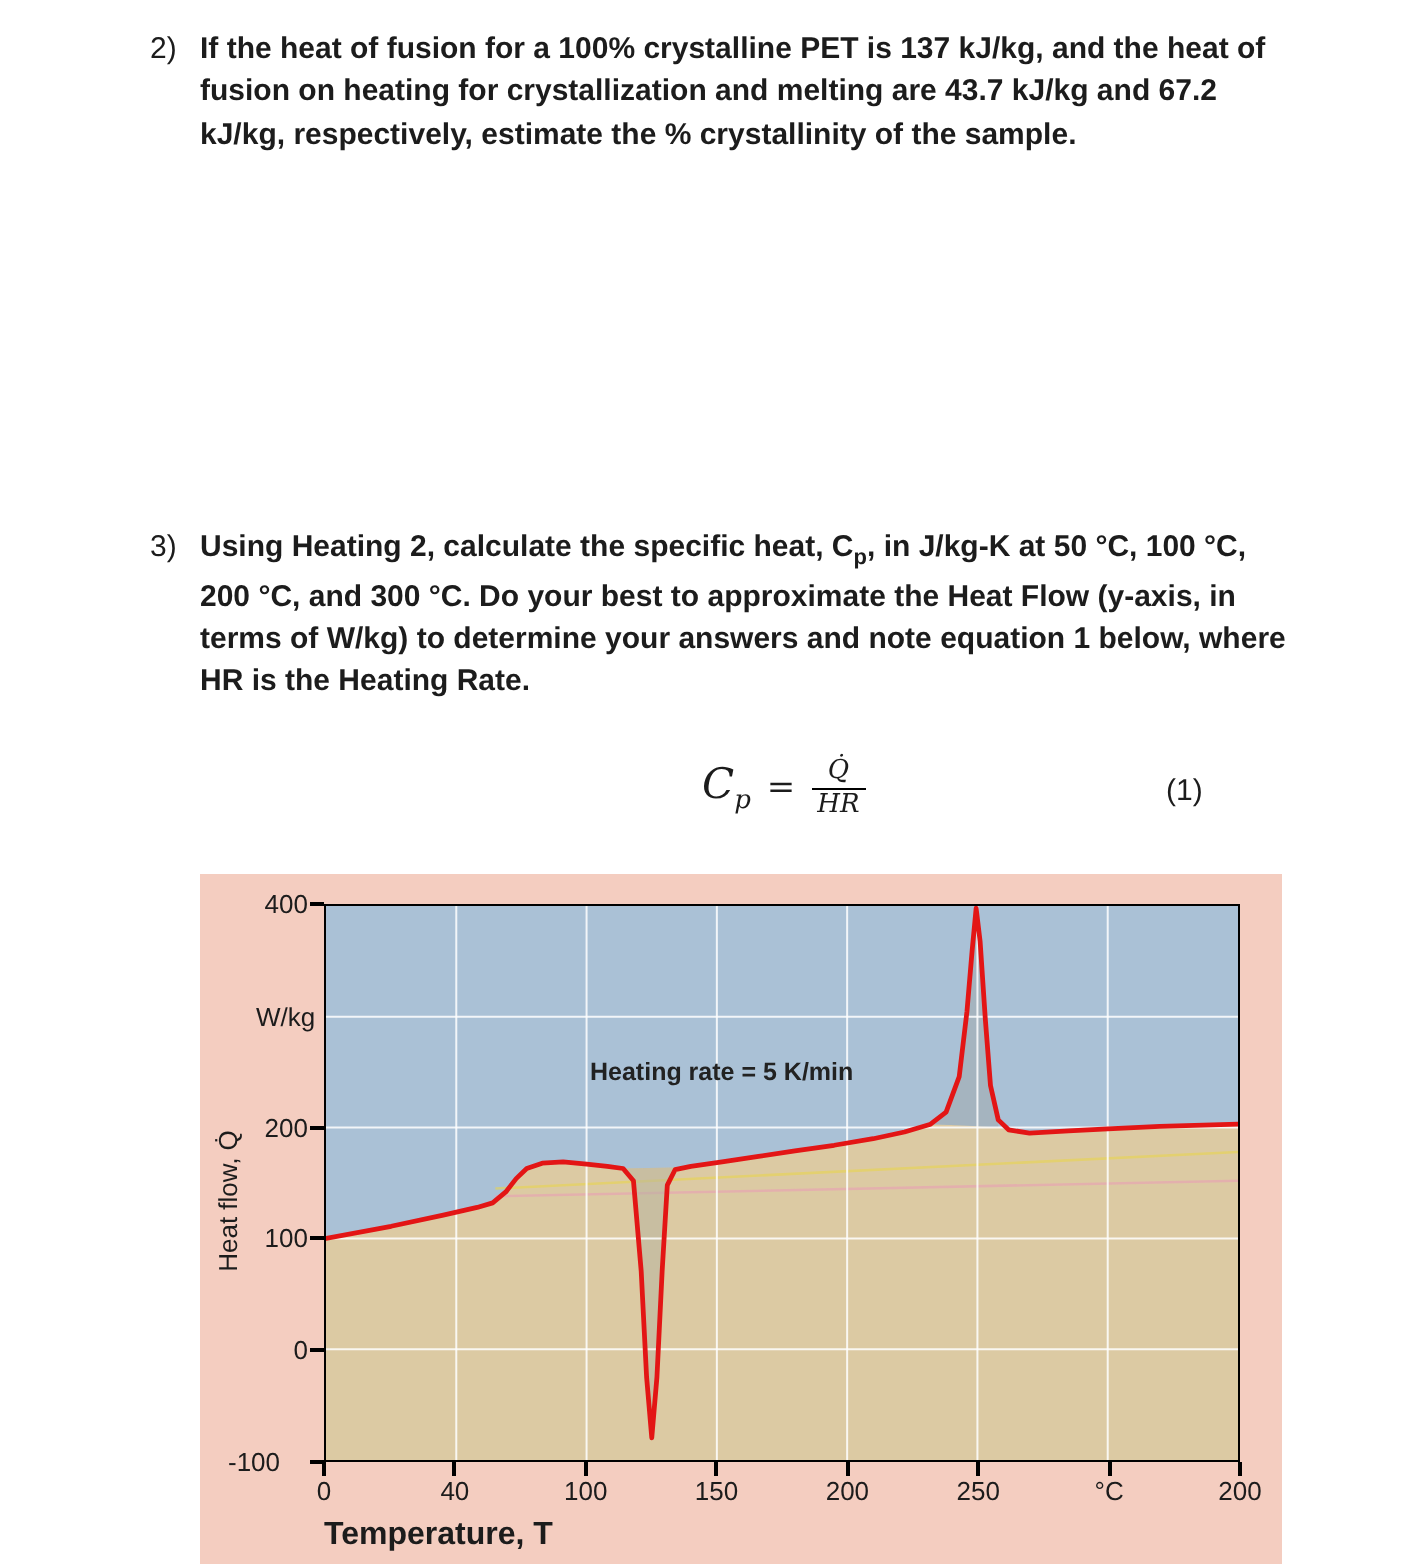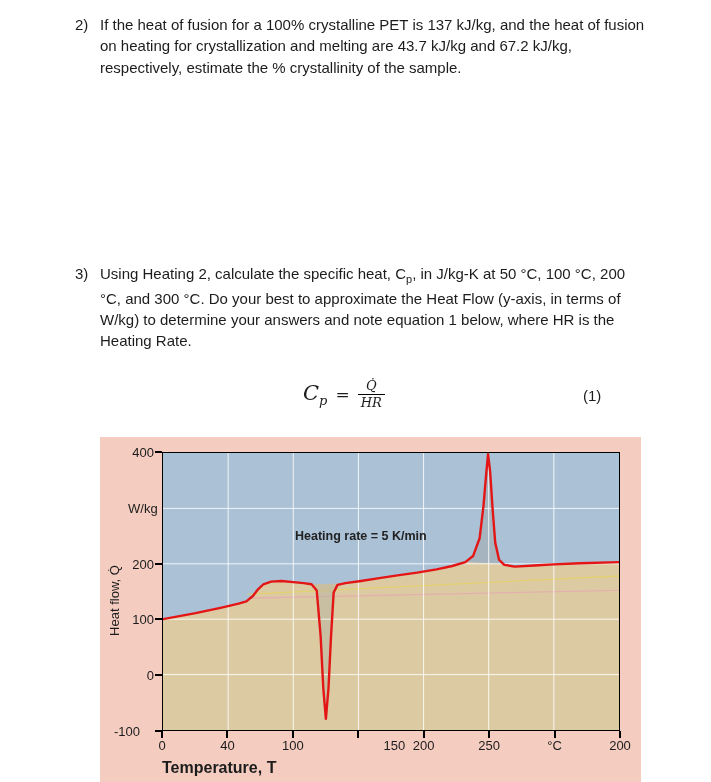--- a/index.html
+++ b/index.html
@@ -2,27 +2,27 @@
 <html><head>
 <meta charset="utf-8">
 <style>
   * { margin:0; padding:0; box-sizing:border-box; }
   html,body { width:711px; height:782px; background:#ffffff;
               font-family:"Liberation Sans", sans-serif; color:#1c1c1c; }
   .page { position:relative; width:711px; height:782px; background:#ffffff; overflow:hidden; }
 
   .problem { position:absolute; left:75px; display:flex; font-size:15px; line-height:1.42; }
   .pnum { flex:0 0 25px; width:25px; }
-  .ptext { width:549px; }
+  .ptext { width:549px;font-weight:bold; }
   sub { font-size:11px; }
 
   .equation-row { position:absolute; left:0; top:374px; width:711px; height:44px; }
   .eq-main { position:absolute; left:303px; top:4px; display:flex; align-items:center; gap:8px;
              font-family:"DejaVu Serif", serif; font-style:italic; }
-  .eq-c { font-size:21px; }
+  .eq-c { font-size:21px;margin-left:48px; }
   .eq-c sub { font-size:13px; }
   .eq-equals { font-size:17px; }
   .frac { display:inline-flex; flex-direction:column; align-items:center; font-size:13px; line-height:1.2; }
   .frac .num { padding:0 3px; }
   .frac .den { border-top:1.3px solid #000; padding:0 3px; }
   .eq-label { position:absolute; left:583px; top:13px; font-size:15px; font-style:normal; }
 
   .figure { position:absolute; left:100px; top:437px; width:541px; height:345px; }
   .plot { position:absolute; left:62px; top:15px; width:458px; height:279px; border:1.6px solid #000;padding-left:34px; }
   .plot svg { position:absolute; inset:0; width:100%; height:100%; display:block; }
@@ -109,21 +109,21 @@
         <span class="ytick" style="top: 294px; text-align: center;">-100</span>
         <i class="ytickmark" style="top: 294px;"></i>
       </div>
     <div id="x-ticks">
         <span class="xtick" style="left: 62px;">0</span>
         <i class="xtickmark" style="left: 62px;"></i>
         <span class="xtick" style="left: 127.429px;">40</span>
         <i class="xtickmark" style="left: 127.429px;"></i>
         <span class="xtick" style="left: 192.857px;">100</span>
         <i class="xtickmark" style="left: 192.857px;"></i>
-        <span class="xtick" style="left: 258.286px; margin-left: 36px;">150</span>
+        <span class="xtick" style="left: 258.286px;">150</span>
         <i class="xtickmark" style="left: 258.286px;"></i>
         <span class="xtick" style="left: 323.714px;">200</span>
         <i class="xtickmark" style="left: 323.714px;"></i>
         <span class="xtick" style="left: 389.143px;">250</span>
         <i class="xtickmark" style="left: 389.143px;"></i>
         <span class="xtick" style="left: 454.571px;">°C</span>
         <i class="xtickmark" style="left: 454.571px;"></i>
         <span class="xtick" style="left: 520px;">200</span>
         <i class="xtickmark" style="left: 520px;"></i>
       </div>

